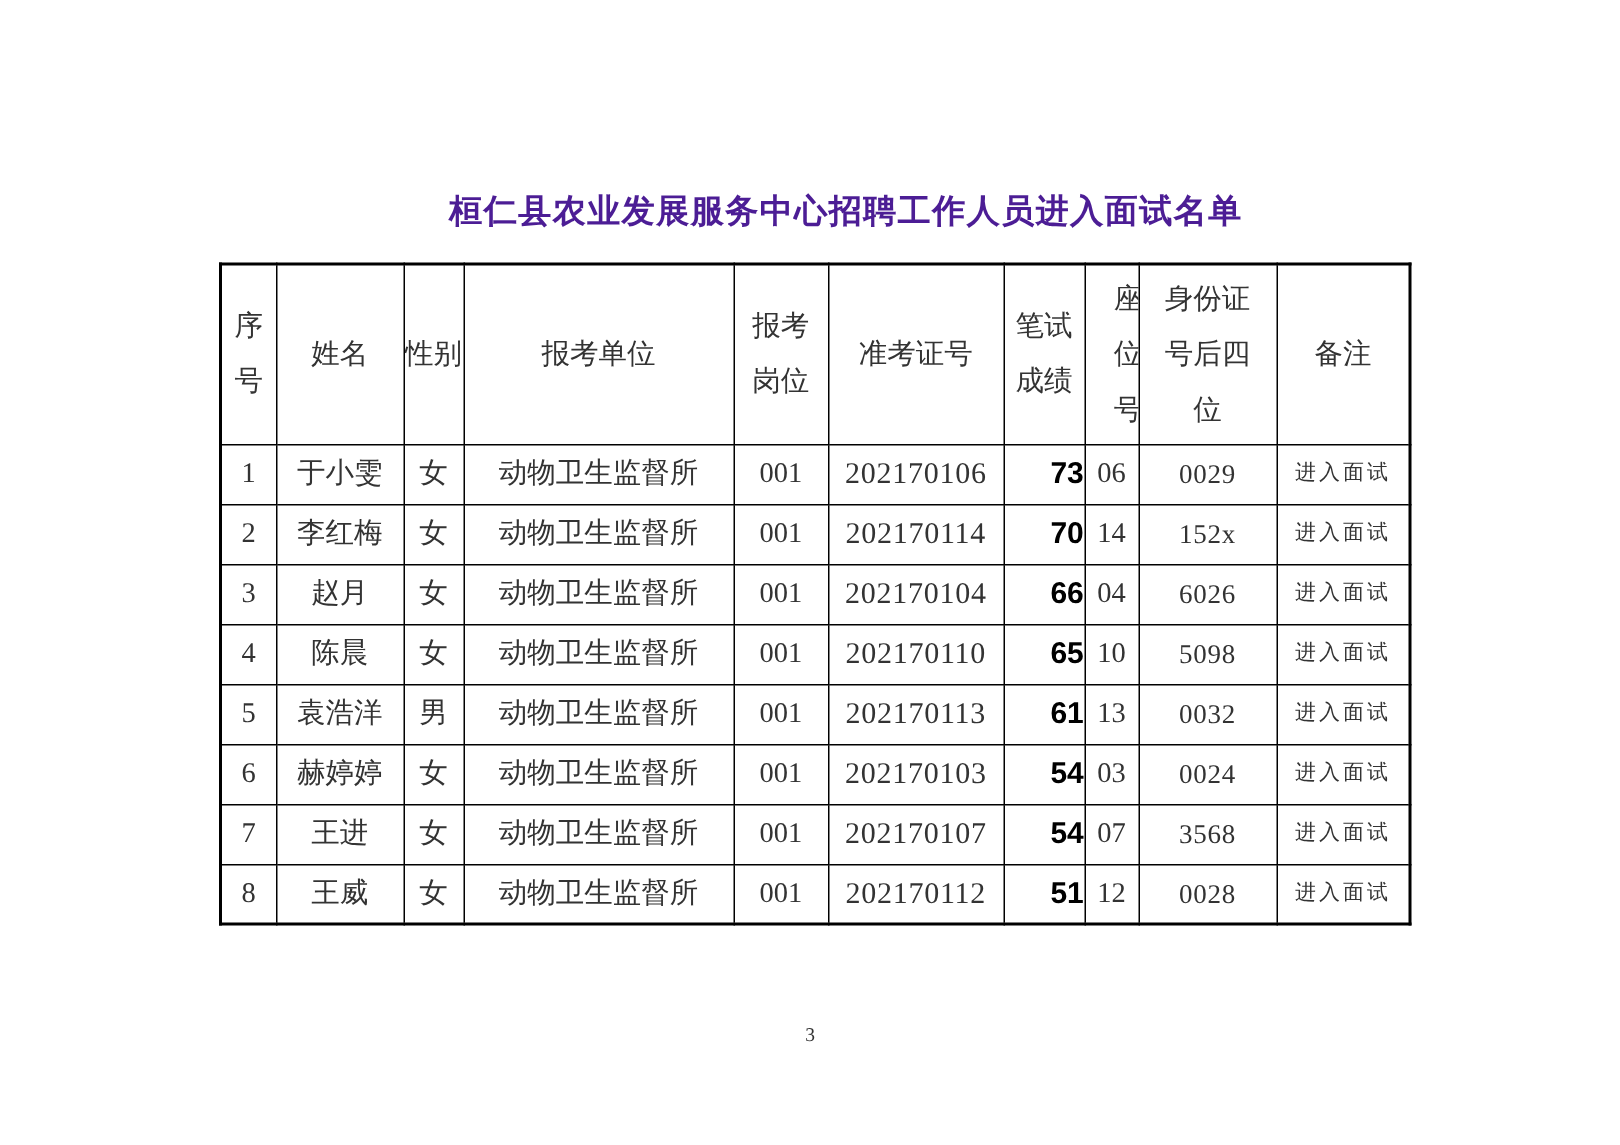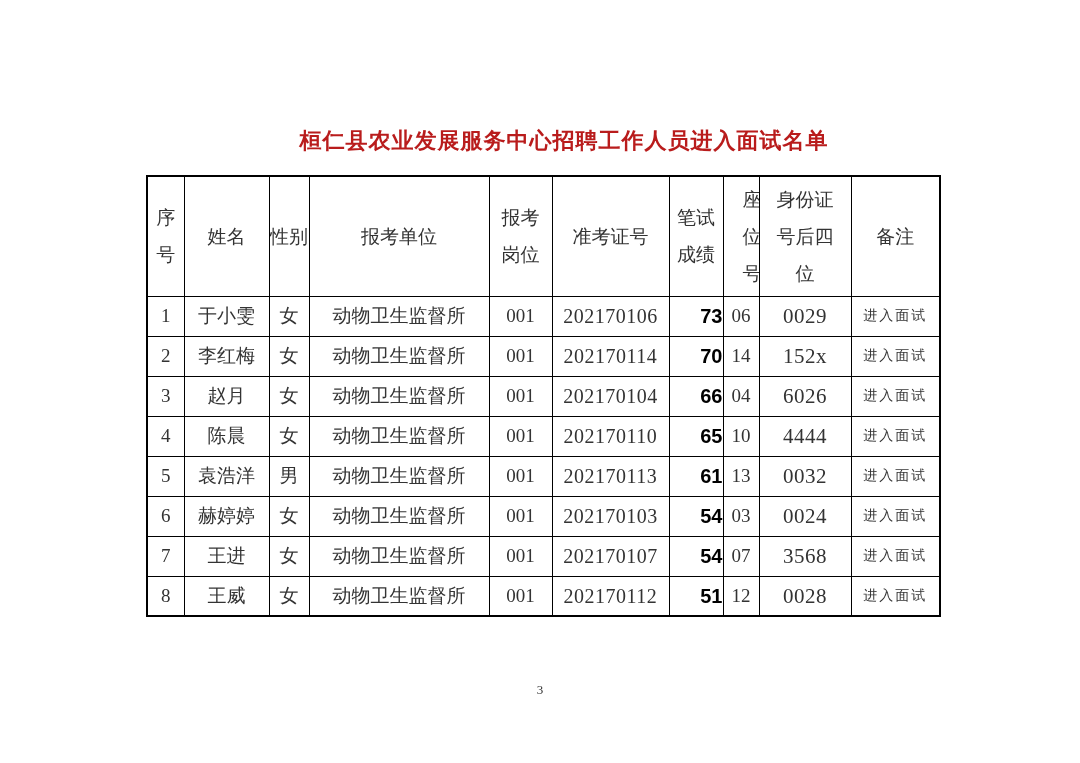--- a/index.html
+++ b/index.html
@@ -5,21 +5,21 @@
   * { margin:0; padding:0; box-sizing:border-box; }
   html,body { background:#ffffff; }
   body {
     width:1080px; height:763px; position:relative;
     font-family:"Liberation Serif","DejaVu Serif",serif;
     color:#333333; overflow:hidden;
   }
   .doc-title {
     position:absolute; top:126px; left:0; width:1080px;
     text-align:center; font-size:22px; font-weight:bold;
-    color:#b91c1c; letter-spacing:1px;padding-left:48px;
+    color:#4c1d95; letter-spacing:1px;padding-left:48px;
   }
   table.roster {
     position:absolute; left:146px; top:163px; width:793px;
     border-collapse:collapse; table-layout:fixed;
     border:2px solid #000;
     margin-top:12px;
   }
   .roster th, .roster td {
     border:1px solid #000;
     text-align:center; vertical-align:middle;
@@ -50,21 +50,21 @@
   th.col-seat     { padding:0 19px; }
   th.col-id4      { padding:0 14px; }
   
   td.col-index  { font-size:19px; }
   td.col-ticket { font-size:20px; letter-spacing:0.5px;font-family:Liberation Serif, serif; }
   td.col-score  {
     font-family:"Liberation Sans","DejaVu Sans",sans-serif;
     font-weight:bold; font-size:20px; color:#000;text-align:right;
   }
   td.col-seat   { font-size:19px; }
-  td.col-id4    { font-size:21px; letter-spacing:0.5px; }
+  td.col-id4    { font-size:18px; letter-spacing:0.5px; }
   td.col-remark { font-size:14px; letter-spacing:2px; }
   .page-number {
     position:absolute; top:682px; left:0; width:1080px;
     text-align:center; font-size:13px; color:#333;
   }
 </style>
 </head>
 <body>
 
 <div class="page">
@@ -137,21 +137,21 @@
         </tr>
         <tr>
           <td class="col-index">4</td>
           <td class="col-name">陈晨</td>
           <td class="col-gender">女</td>
           <td class="col-unit">动物卫生监督所</td>
           <td class="col-position">001</td>
           <td class="col-ticket">202170110</td>
           <td class="col-score">65</td>
           <td class="col-seat">10</td>
-          <td class="col-id4">4444</td>
+          <td class="col-id4">5098</td>
           <td class="col-remark">进入面试</td>
         </tr>
         <tr>
           <td class="col-index">5</td>
           <td class="col-name">袁浩洋</td>
           <td class="col-gender">男</td>
           <td class="col-unit">动物卫生监督所</td>
           <td class="col-position">001</td>
           <td class="col-ticket">202170113</td>
           <td class="col-score">61</td>

